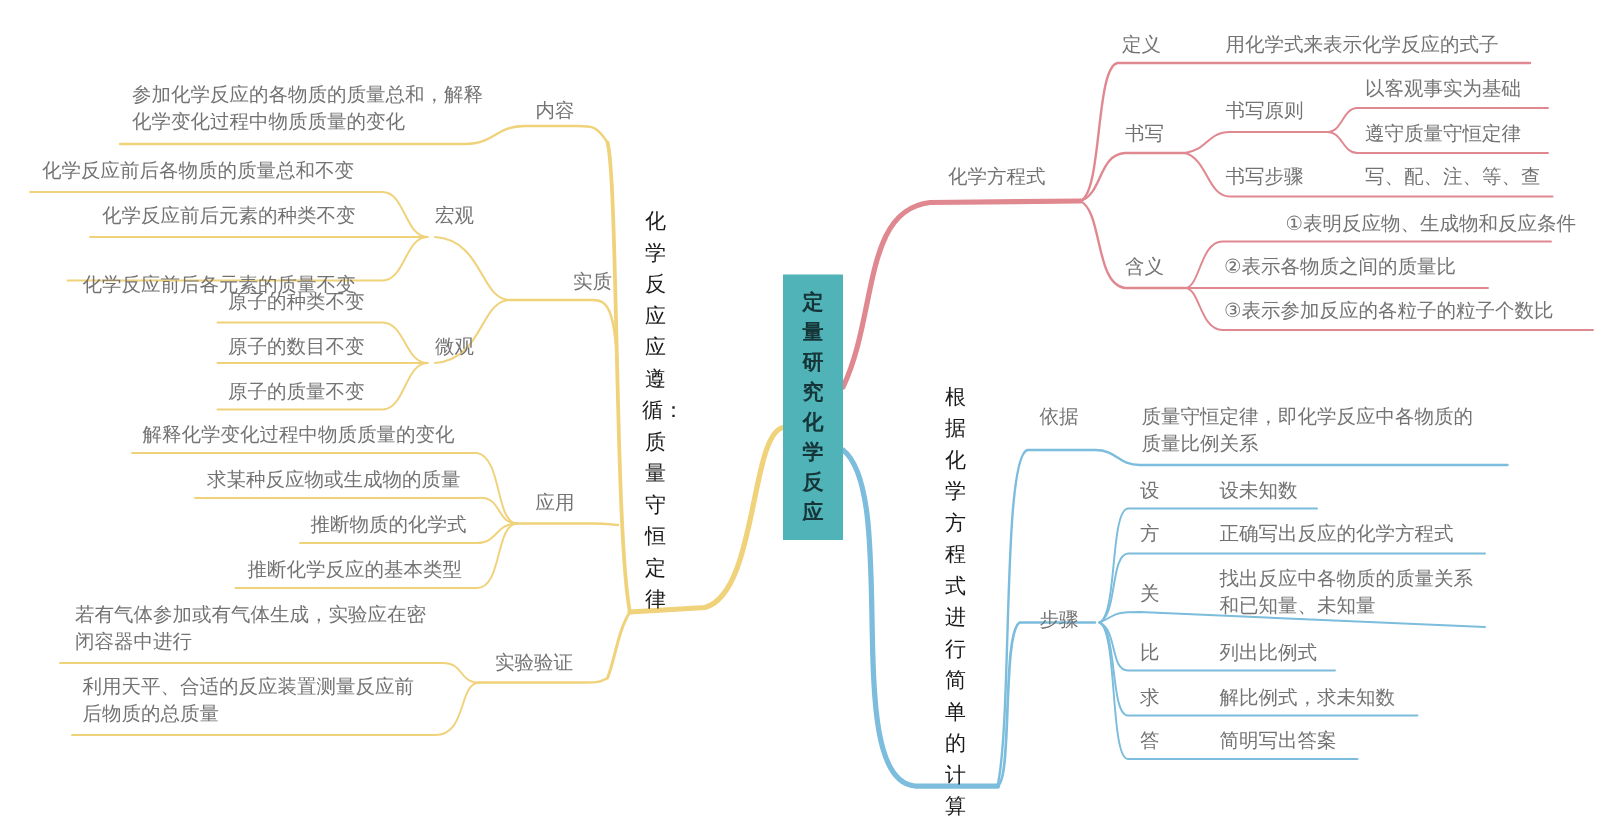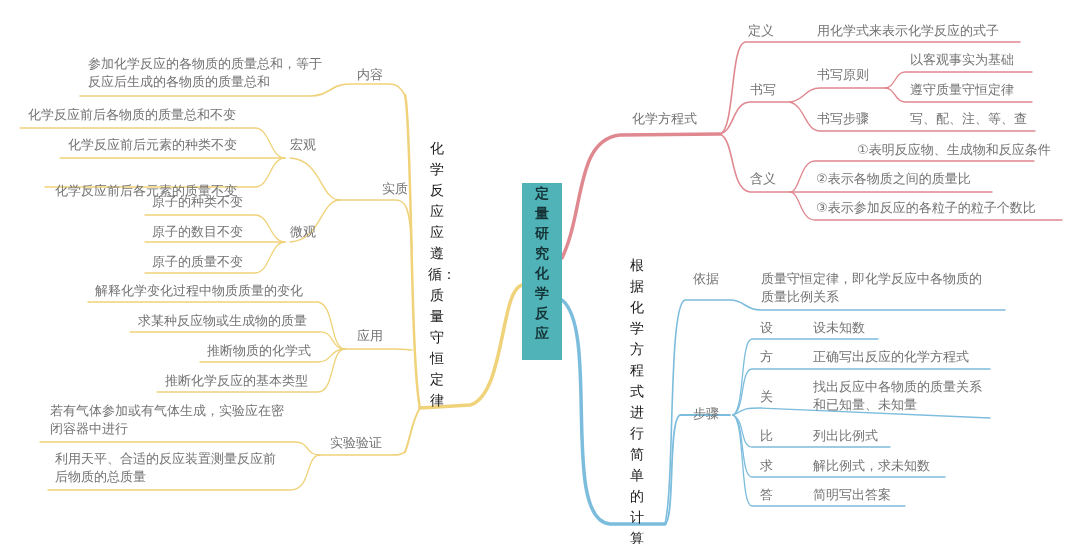--- a/index.html
+++ b/index.html
@@ -6,21 +6,21 @@
   body { width:1080px; height:544px; position:relative; overflow:hidden;
          font-family:"DejaVu Sans", "Liberation Sans", sans-serif; color:#1a1a1a; }
   #canvas { position:absolute; left:0; top:0; width:1080px; height:544px; }
   svg.links { position:absolute; left:0; top:0; width:1080px; height:544px; }
   .t { position:absolute; font-size:13px; line-height:18px; white-space:nowrap; color:#737373; }
   .t.wrap { white-space:normal; }
   .lbl { font-size:13px; }
   .vert { position:absolute; font-size:14px; line-height:21px; width:18px; text-align:center;
           word-break:break-all; white-space:normal; color:#1b1b1b; }
   .root { position:absolute; left:522px; top:183px; width:40px; height:177px; background:#4fb3b8;
-          display:flex; align-items:flex-start; justify-content:center; }
+          display:flex; align-items:center; justify-content:center; }
   .root .rtxt { width:16px; font-size:14px; line-height:20px; font-weight:bold; color:#163538;
                 text-align:center; word-break:break-all; white-space:normal; }
 </style>
 </head>
 <body>
 
 <div id="canvas">
 
   <svg class="links" viewBox="0 0 1080 544">
 
@@ -87,21 +87,21 @@
     </g>
   </svg>
 
   <div class="root">
     <div class="rtxt">定量研究化学反应</div>
   </div>
 
   <div class="vert" style="left:428px; top:138px;">化学反应应遵循：质量守恒定律</div>
 
   <div class="t lbl" style="left:357px; top:66px;">内容</div>
-  <div class="t wrap" style="left:88px; top:55px; width:240px;">参加化学反应的各物质的质量总和，等于反应后生成的各物质的质量总和</div>
+  <div class="t wrap" style="left:88px; top:55px; width:240px;">参加化学反应的各物质的质量总和，解释化学变化过程中物质质量的变化</div>
 
   <div class="t lbl" style="left:357px; top:180px;margin-left:25px;">实质</div>
   <div class="t lbl" style="left:290px; top:136px;">宏观</div>
   <div class="t" style="left:28px; top:106px;">化学反应前后各物质的质量总和不变</div>
   <div class="t" style="left:68px; top:136px;">化学反应前后元素的种类不变</div>
   <div class="t" style="left:55px; top:182px;">化学反应前后各元素的质量不变</div>
 
   <div class="t lbl" style="left:290px; top:223px;">微观</div>
   <div class="t" style="left:152px; top:193px;">原子的种类不变</div>
   <div class="t" style="left:152px; top:223px;">原子的数目不变</div>

